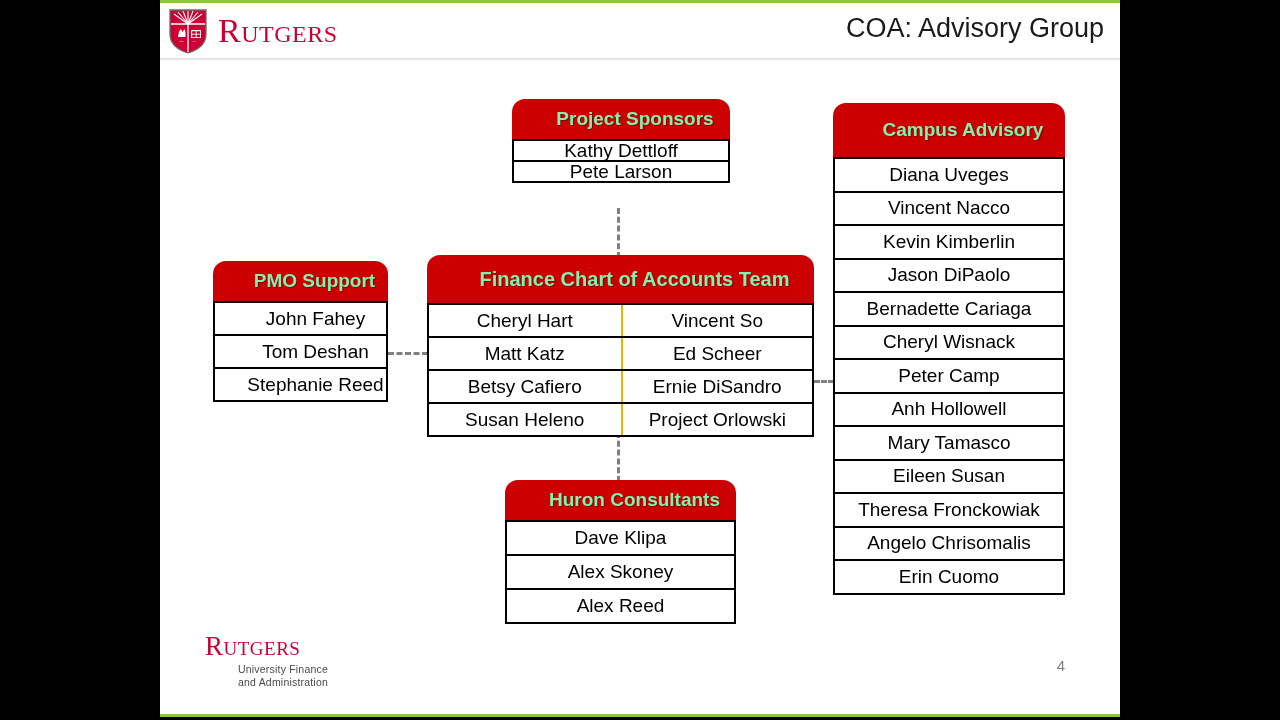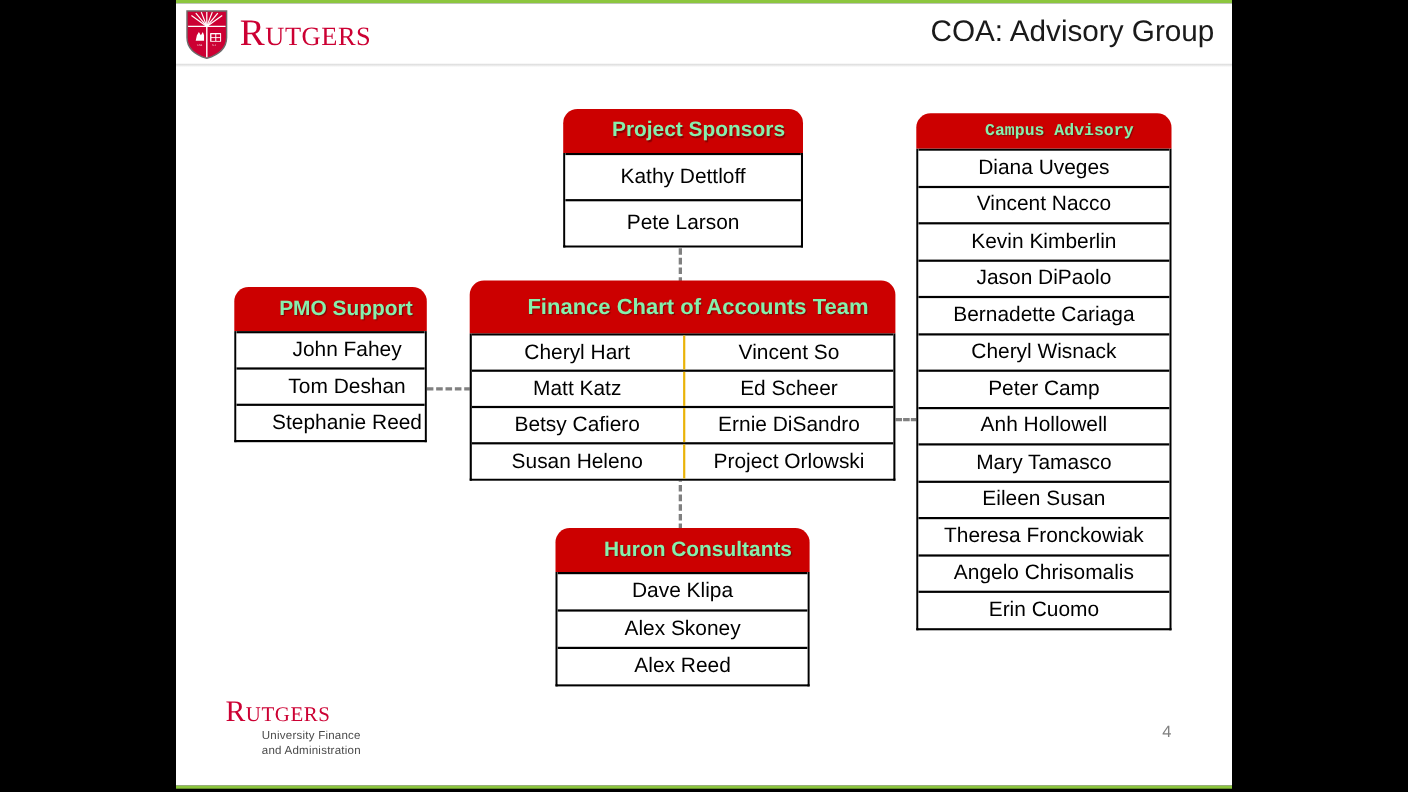--- a/index.html
+++ b/index.html
@@ -138,36 +138,36 @@
     align-items: center;
     justify-content: center;
     box-sizing: border-box;
     height: 100%;
   }
   .org-cell + .org-cell { border-left: 2px solid #eab308; }
 
   
   #box-sponsors { left: 352px; top: 96px; width: 218px; }
   #box-sponsors .org-head { height: 40px; font-size: 19px; }
-  #box-sponsors .org-row { height: 42px; font-size: 19px; }
+  #box-sponsors .org-row { height: 21px; font-size: 19px; }
 
   #box-pmo { left: 53px; top: 258px; width: 175px; }
   #box-pmo .org-head { height: 40px; font-size: 19px; }
   #box-pmo .org-row { height: 33px; font-size: 19px; padding-left: 30px; }
 
   #box-finance { left: 267px; top: 252px; width: 387px; border-radius: 28px; }
   #box-finance .org-head { height: 48px; font-size: 20px; }
   #box-finance .org-row { height: 33px; font-size: 19px; }
 
   #box-huron { left: 345px; top: 477px; width: 231px; }
   #box-huron .org-head { height: 40px; font-size: 19px; }
   #box-huron .org-row { height: 34px; font-size: 19px; }
 
   #box-advisory { left: 673px; top: 100px; width: 232px; }
-  #box-advisory .org-head { height: 32px; font-size: 15px; font-family: Liberation Mono, monospace; }
+  #box-advisory .org-head { height: 54px; font-size: 19px; }
   #box-advisory .org-row { height: 33.5px; font-size: 19px; }
 
   
   .conn {
     position: absolute;
     z-index: 0;
   }
   .conn.vert {
     width: 0;
     border-left: 3px dashed #808080;

